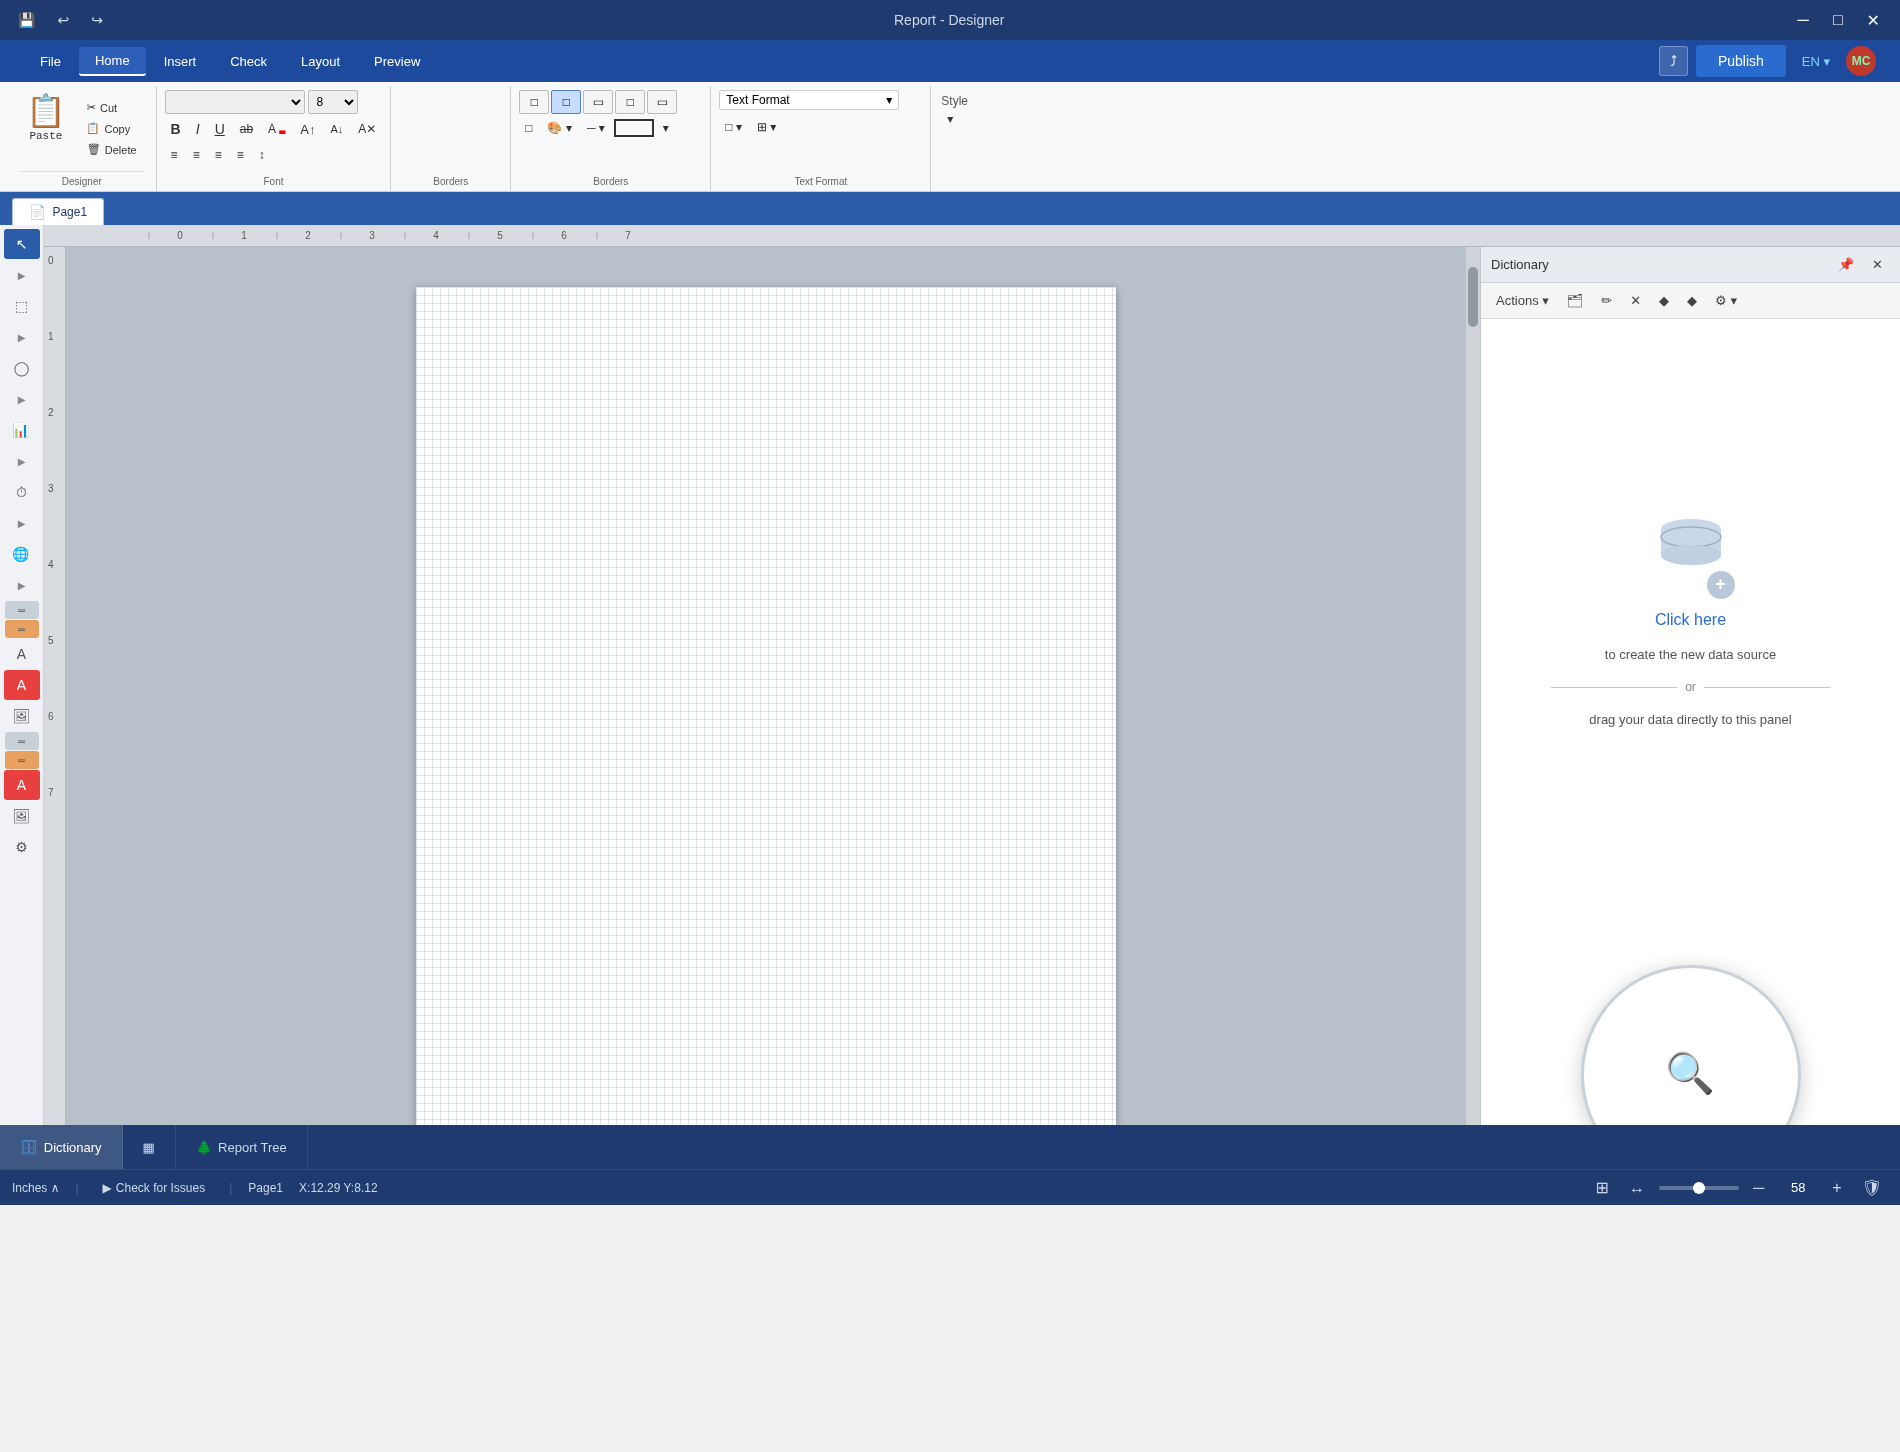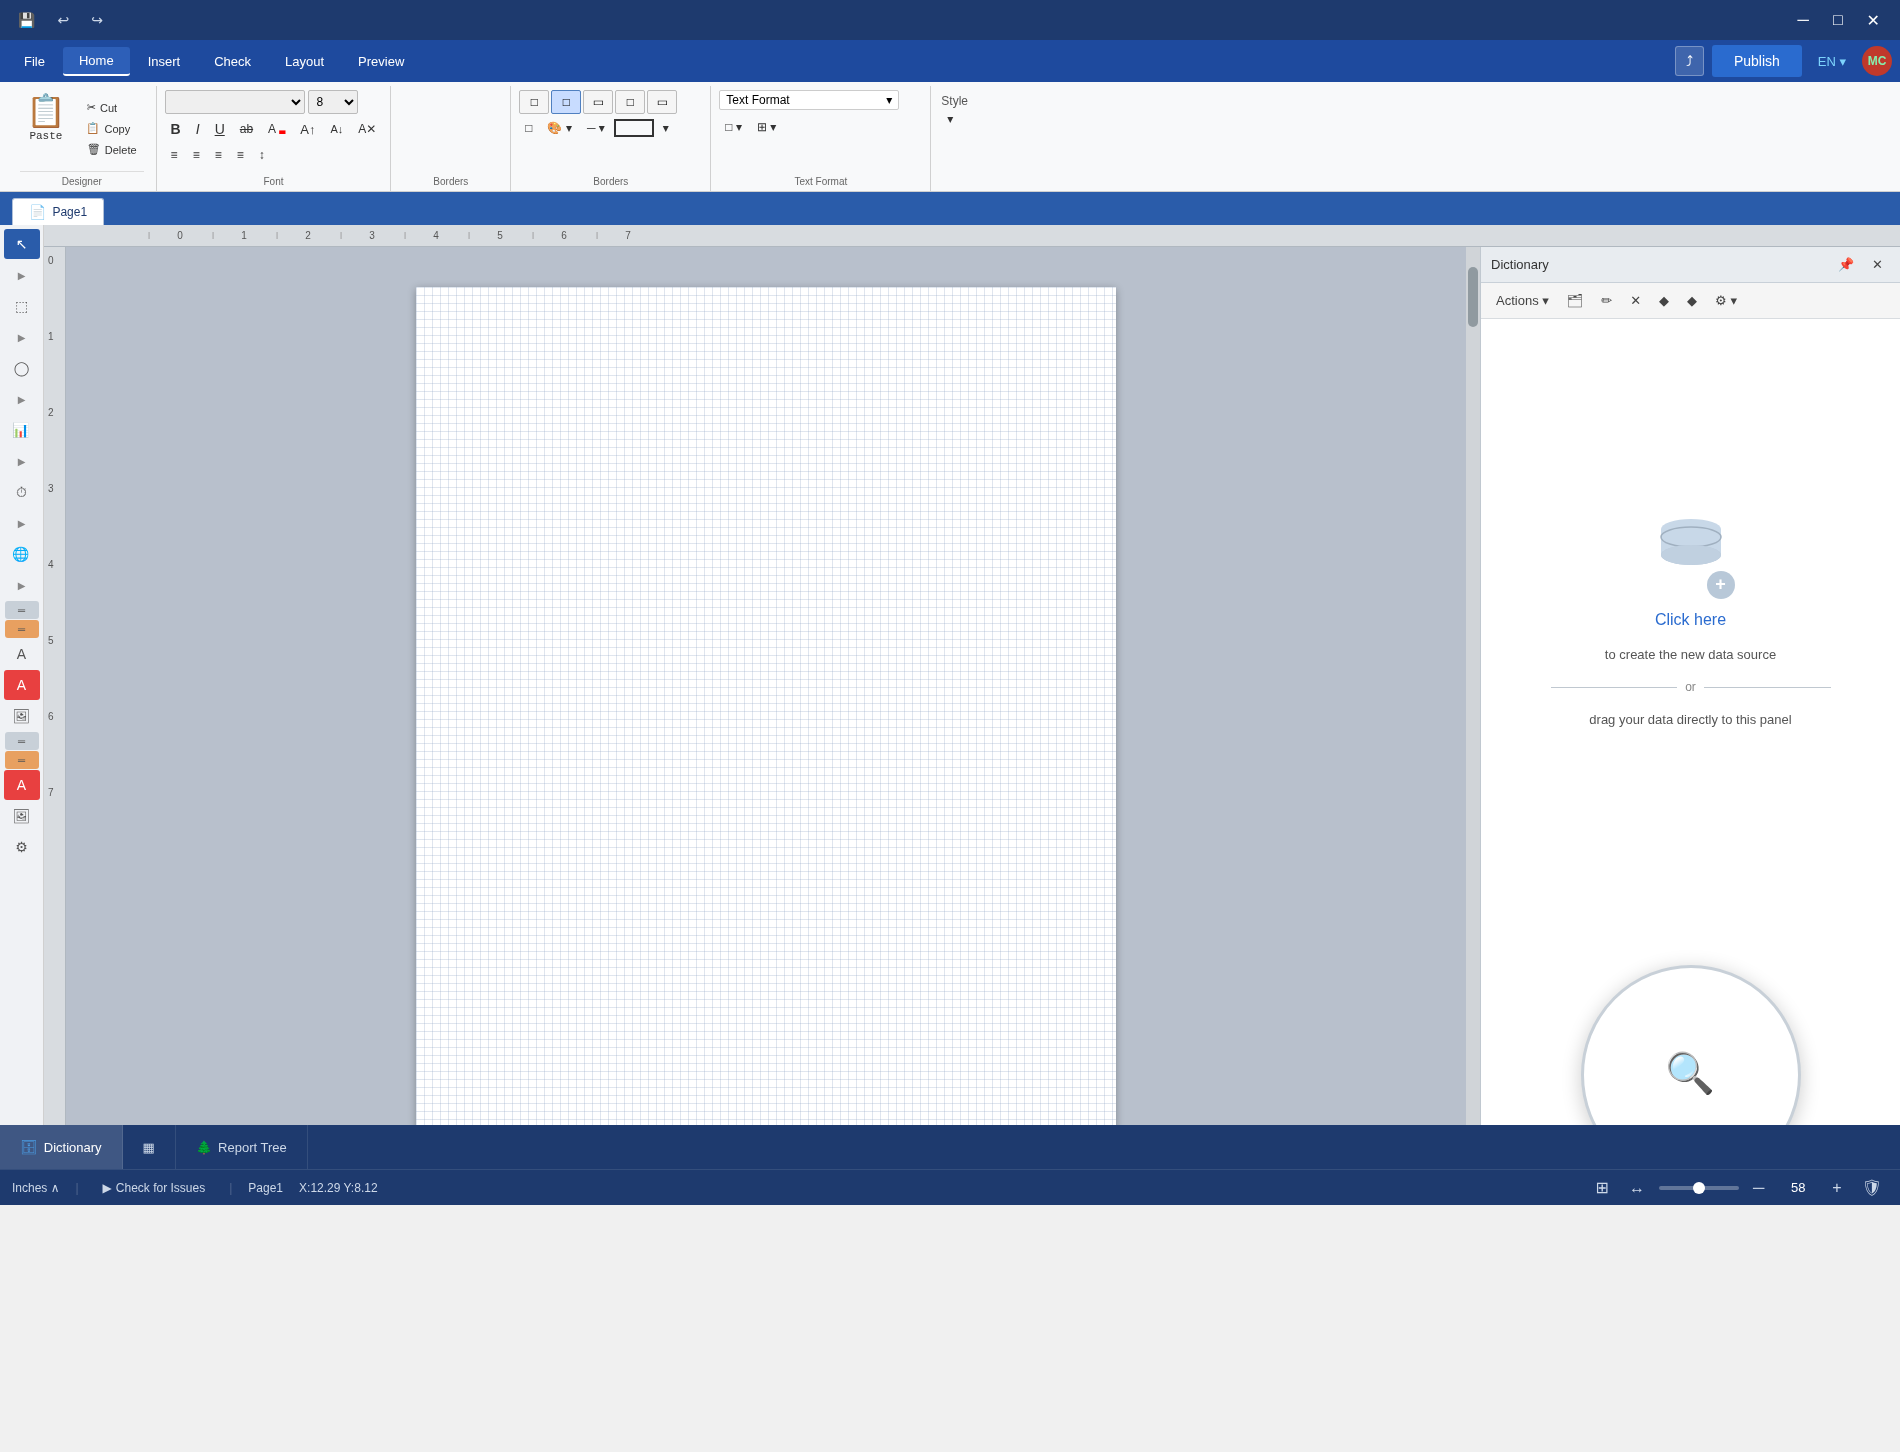--- a/index.html
+++ b/index.html
@@ -20,21 +20,21 @@
     .title-bar-right { display: flex; align-items: center; gap: 8px; }
     .title-btn { background: none; border: none; color: white; font-size: 16px; cursor: pointer; padding: 2px 8px; }
     .icon-btn { background: none; border: none; color: #cdd8e8; cursor: pointer; font-size: 14px; padding: 4px 6px; }
 
     
     .menu-bar {
       background: #1e4a9e;
       height: 42px;
       display: flex;
       align-items: center;
-      padding: 0 8px;
+      padding: 0 24px;
       gap: 2px;
     }
     .menu-item {
       color: white;
       padding: 6px 16px;
       cursor: pointer;
       border-radius: 3px;
       font-size: 13px;
     }
     .menu-item.active { background: #2d5fb8; border-bottom: 2px solid white; }
@@ -526,20 +526,21 @@
   </style>
 </head>
 <body>
 
 <div class="title-bar">
   <div class="title-bar-left">
     <button class="icon-btn">💾</button>
     <button class="icon-btn">↩</button>
     <button class="icon-btn">↪</button>
   </div>
+  <div class="title-bar-center">Report - Designer</div>
   <div class="title-bar-right">
     <button class="title-btn">─</button>
     <button class="title-btn">□</button>
     <button class="title-btn win-close">✕</button>
   </div>
 </div>
 
 <div class="menu-bar">
   <div class="menu-item">File</div>
   <div class="menu-item active">Home</div>

